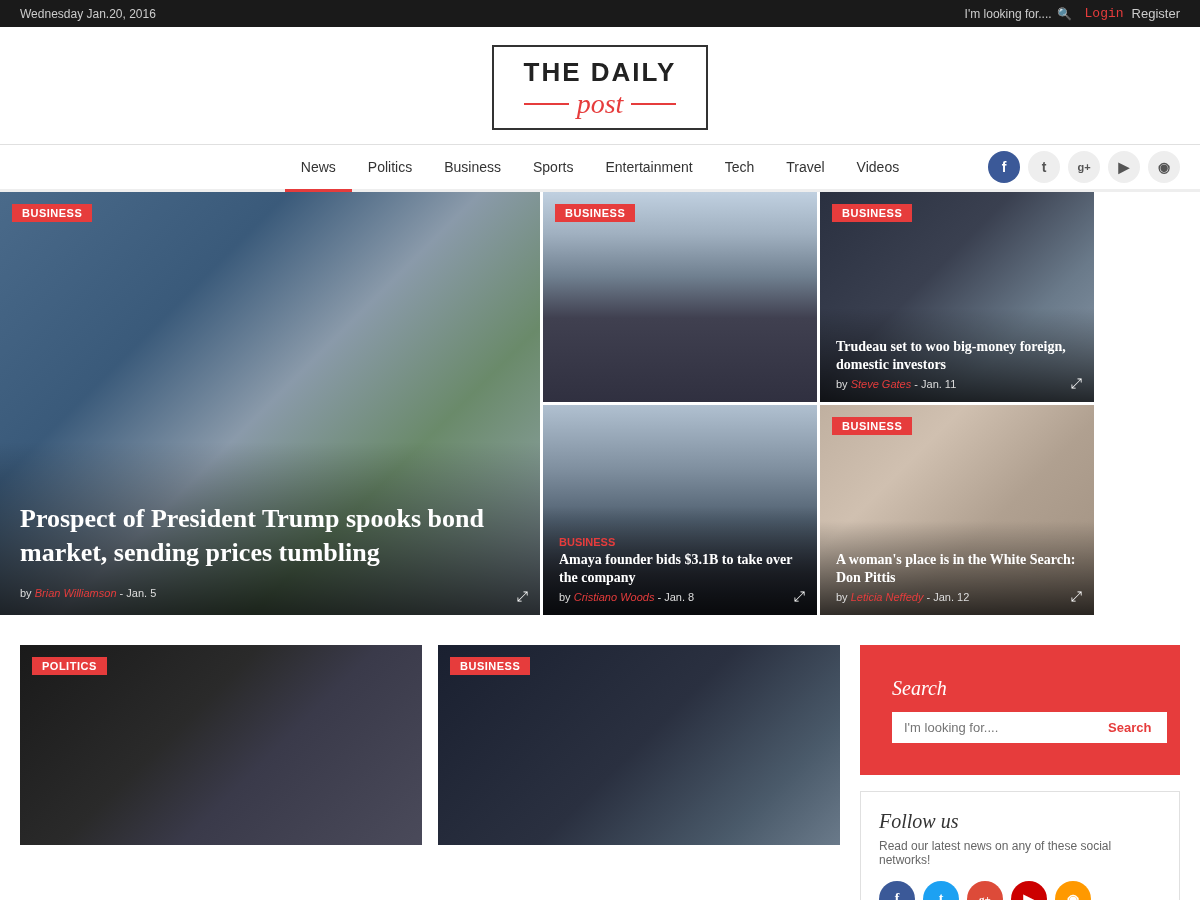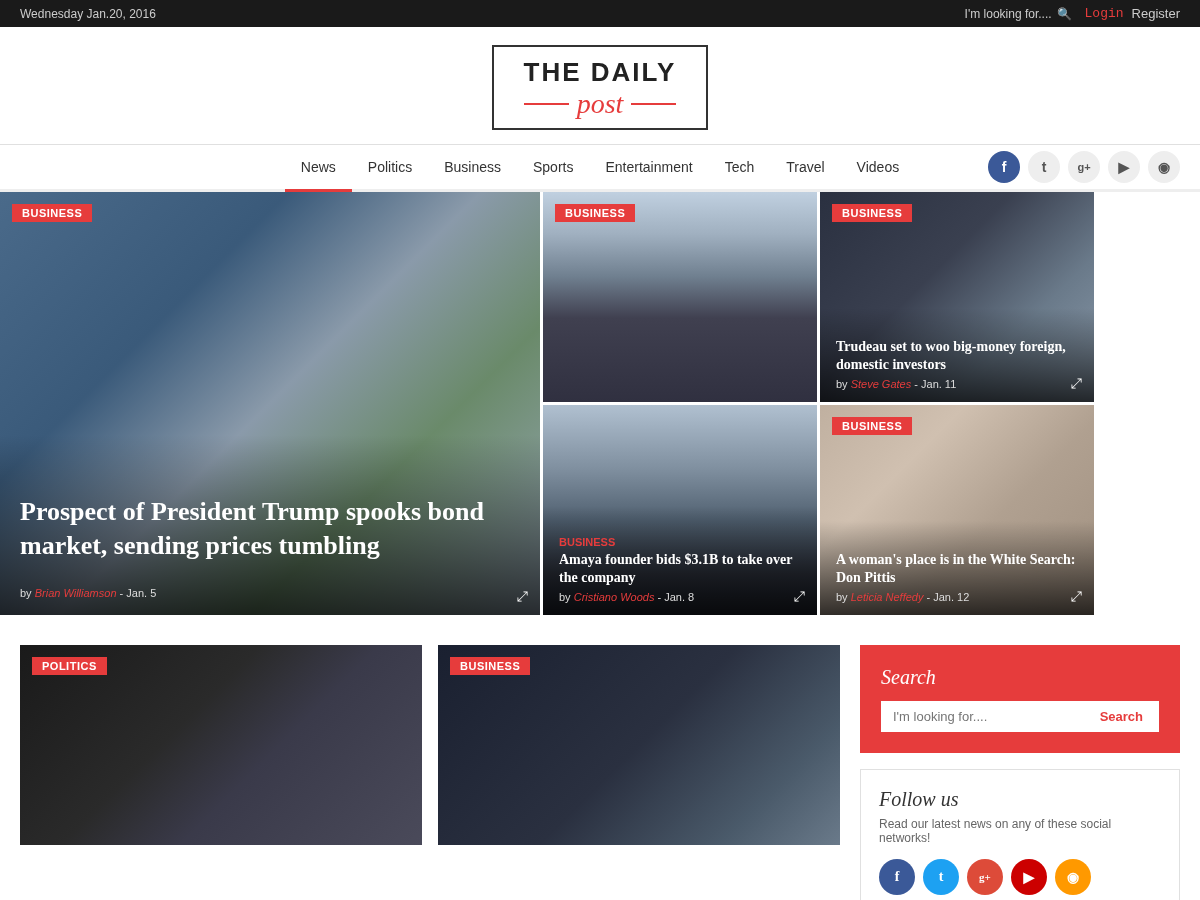--- a/index.html
+++ b/index.html
@@ -155,21 +155,21 @@
       color: #fff;
     }
     .hero-caption-main {
       padding: 60px 20px 16px;
     }
     .hero-title-main {
       font-size: 26px;
       font-weight: bold;
       font-family: Georgia, serif;
       line-height: 1.3;
-      margin-bottom: 24px;
+      margin-bottom: 17px;
       color: #fff;
     }
     .hero-title-sm {
       font-size: 14px;
       font-weight: bold;
       font-family: Georgia, serif;
       line-height: 1.3;
       margin-bottom: 4px;
       color: #fff;
     }
@@ -240,21 +240,21 @@
       background: linear-gradient(135deg, #1a1a1a 0%, #2a2a2a 40%, #3a3a4a 60%, #4a4a5a 100%);
     }
     .pop-img-business {
       width: 100%; height: 100%;
       background: linear-gradient(135deg, #1a2030 0%, #2a3040 50%, #4a5a6a 80%, #6a7a8a 100%);
     }
 
     
     .search-widget {
       background: #e63c3c;
-      padding: 21px;
+      padding: 32px;
       margin-bottom: 16px;
     }
     .search-widget-title {
       color: #fff;
       font-family: Georgia, serif;
       font-style: italic;
       font-size: 20px;
       margin-bottom: 12px;
     }
     .search-widget-input-row {

